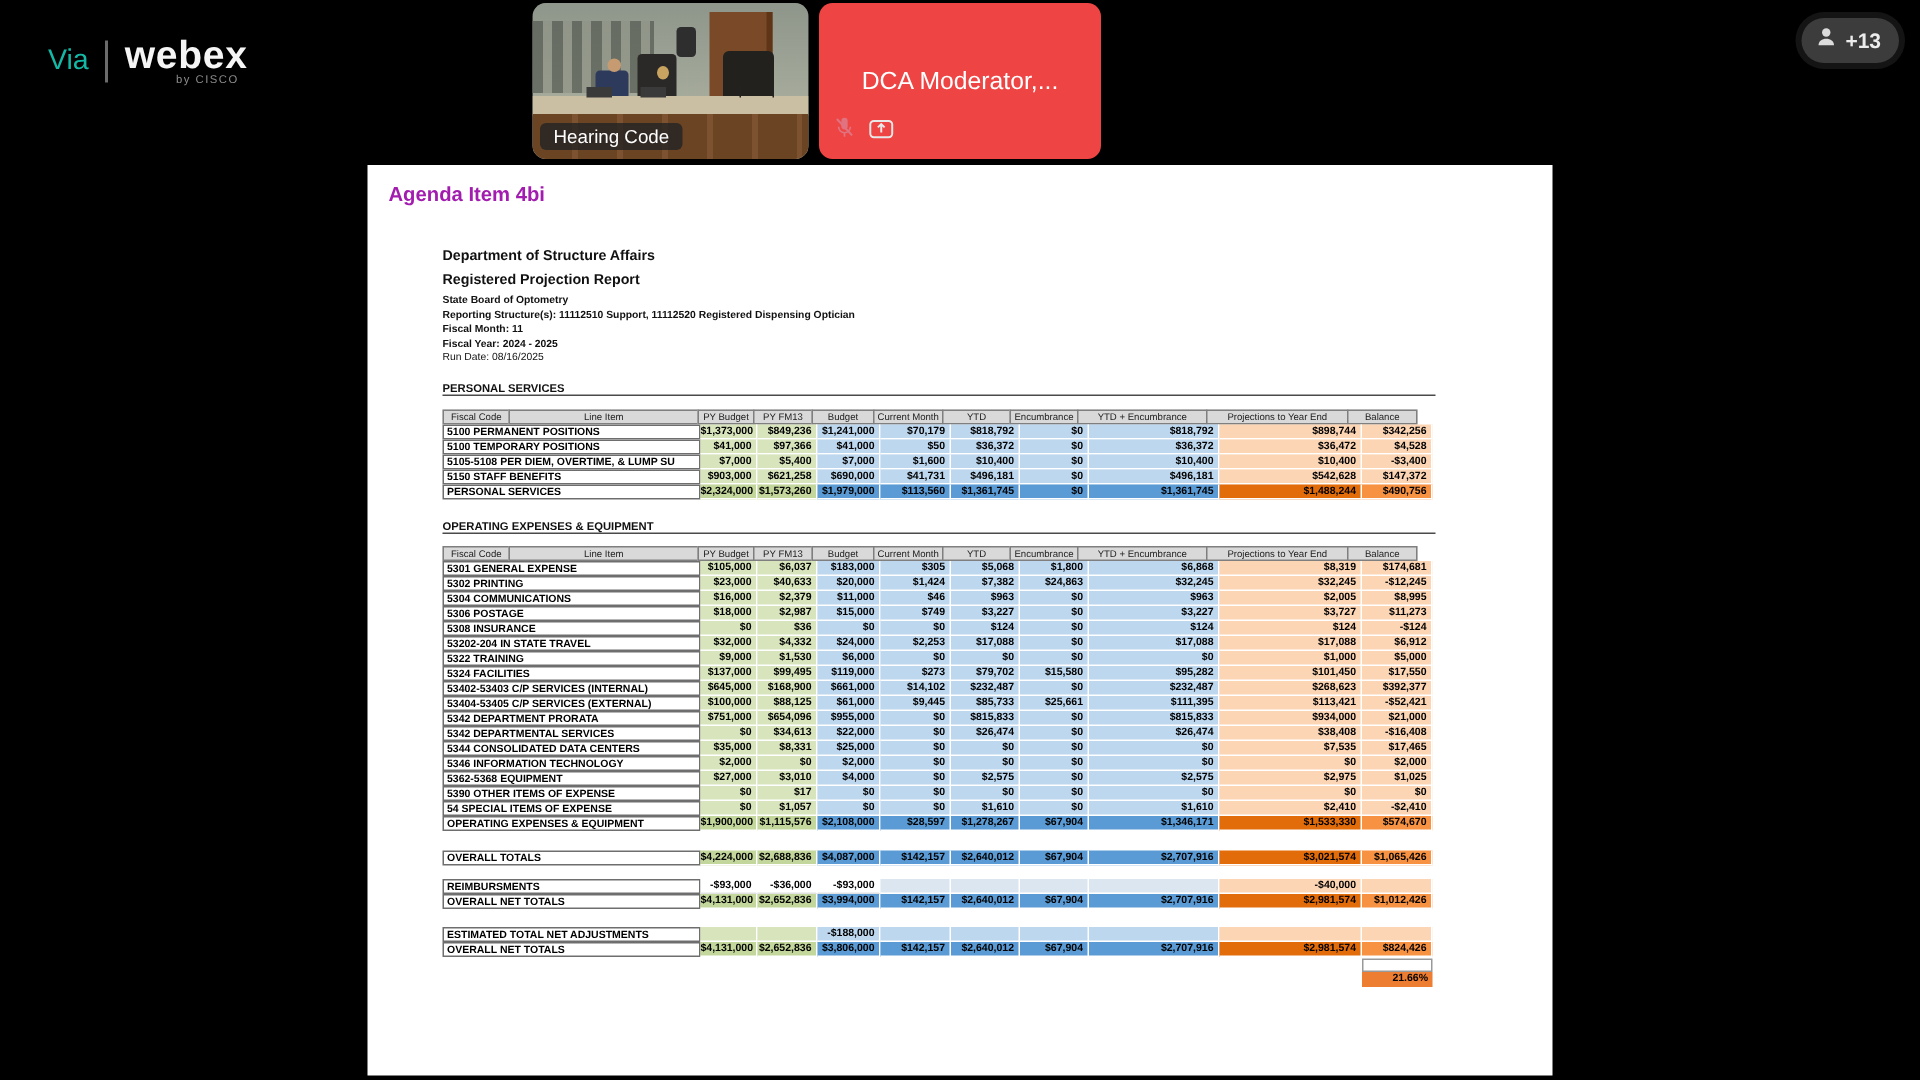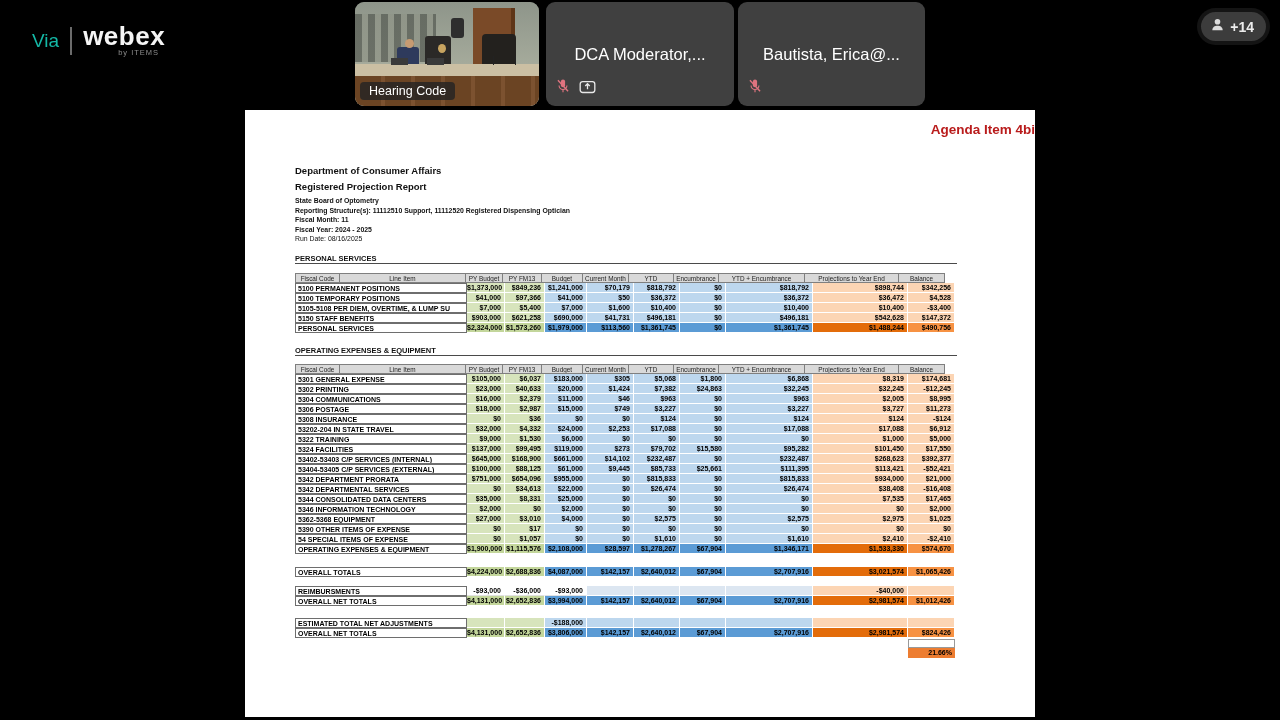--- a/index.html
+++ b/index.html
@@ -9,21 +9,21 @@
 
   
   .logo { position:absolute; left:32px; top:24px; display:flex; align-items:center; gap:11px; }
   .logo .via { color:#14b8a6; font-size:19px; }
   .logo .bar { width:2px; height:28px; background:#8f8f8f; opacity:.75; }
   .logo .brandcol { display:flex; flex-direction:column; align-items:center; }
   .logo .brand { color:#f5f5f5; font-size:26px; font-weight:700; letter-spacing:.5px; line-height:24px; }
   .logo .byline { color:#8d8d8d; font-size:7.5px; letter-spacing:1px; align-self:flex-end; margin-right:6px; }
 
   
-  .tile { position:absolute; top:2px; height:104px; border-radius:9px; overflow:hidden; background:#404040; }
+  .tile { position:absolute; top:2px; height:104px; border-radius:9px; overflow:hidden; background:#ef4444; }
   .tile-video { left:355px; width:184px; background:#50544c; }
   .tile-2 { left:546px; width:188px; }
   .tile-3 { left:738px; width:187px; }
   .tile-name { position:absolute; inset:0; display:flex; align-items:center; justify-content:center;
                color:#fff; font-size:16.5px; }
   .tile-label { position:absolute; left:5px; bottom:6px; background:rgba(35,35,35,.8); color:#fff;
                 font-size:12.5px; padding:2px 9px; border-radius:4px; }
   .tile-icons { position:absolute; left:10px; bottom:8px; display:flex; gap:9px; align-items:center; }
 
   
@@ -43,22 +43,22 @@
   .hr-laptop { position:absolute; width:17px; height:7px; background:#3a3a3a; top:56px; }
   .hr-mic { position:absolute; width:1px; height:9px; background:#222; top:54px; }
 
   
   .badge-wrap { position:absolute; right:10px; top:8px; background:#141414; border-radius:22px; padding:4px; }
   .badge { background:#3c3c3c; border-radius:17px; padding:5px 12px 5px 9px; display:flex; align-items:center; gap:5px; }
   .badge .cnt { color:#ececec; font-size:14px; font-weight:700; }
 
   
   .page { position:absolute; left:245px; top:110px; width:790px; height:607px; background:#fff; }
-  .doc-title { position:absolute; top:12px; left:0; width:100%; text-align:right;
-               color:#b91c1c; font-size:13.5px; font-weight:700; }
+  .doc-title { position:absolute; top:12px; left:0; width:100%; text-align:left;
+               color:#a21caf; font-size:13.5px; font-weight:700;padding-left:14px; }
   .org    { position:absolute; left:50px; top:55px; font-size:9.5px; font-weight:700; color:#111; }
   .report { position:absolute; left:50px; top:71px; font-size:9.5px; font-weight:700; color:#111; }
   .meta   { position:absolute; left:50px; top:86px; font-size:6.9px; line-height:9.6px; color:#111; }
   .meta .b { font-weight:700; }
   .sec-title { position:absolute; left:50px; font-size:7.5px; font-weight:700; color:#111; }
   .sec-rule  { position:absolute; left:50px; width:662px; border-top:1.5px solid #4a4a4a; }
 
   
   .tbl { position:absolute; left:50px; width:664px; }
   .trow { display:flex; height:10px; }
@@ -85,21 +85,21 @@
 </head>
 <body>
 
 <div class="stage">
 
   <div class="logo">
     <span class="via">Via</span>
     <span class="bar"></span>
     <span class="brandcol">
       <span class="brand">webex</span>
-      <span class="byline">by ITEMS</span>
+      <span class="byline">by CISCO</span>
     </span>
   </div>
 
   <div class="tile tile-video">
     <div class="hr-wall"></div>
     <div class="hr-chairs"></div>
     <div class="hr-person-back"></div>
     <div class="hr-bench"></div>
     <div class="hr-chair-big"></div>
     <div class="hr-chair-mid"></div>
@@ -128,49 +128,36 @@
       </span>
       <span>
         <svg width="17" height="15" viewBox="0 0 18 16">
           <rect x="1.2" y="2.8" width="15.6" height="11.6" rx="2.6" fill="none" stroke="#e8e8e8" stroke-width="1.4"></rect>
           <path d="M9 11V5.2 M6.6 7.4 9 5l2.4 2.4" stroke="#e8e8e8" stroke-width="1.4" fill="none"></path>
         </svg>
       </span>
     </div>
   </div>
 
-  <div class="tile tile-3">
-    <div class="tile-name">Bautista, Erica@...</div>
-    <div class="tile-icons">
-      <span>
-        <svg width="14" height="16" viewBox="0 0 16 17">
-          <rect x="5.6" y="1" width="4.8" height="9" rx="2.4" fill="#e0737f"></rect>
-          <path d="M3.5 8a4.5 4.5 0 0 0 9 0" stroke="#e0737f" stroke-width="1.3" fill="none"></path>
-          <line x1="8" y1="12.5" x2="8" y2="15.5" stroke="#e0737f" stroke-width="1.3"></line>
-          <line x1="2.2" y1="2" x2="13.8" y2="14.5" stroke="#e0737f" stroke-width="1.6"></line>
-        </svg>
-      </span>
-    </div>
-  </div>
 
   <div class="badge-wrap">
     <div class="badge">
       <span>
         <svg width="15" height="15" viewBox="0 0 16 16">
           <circle cx="8" cy="5" r="3" fill="#dcdcdc"></circle>
           <path d="M2.5 14c0-3 2.5-4.6 5.5-4.6S13.5 11 13.5 14z" fill="#dcdcdc"></path>
         </svg>
       </span>
-      <span class="cnt">+14</span>
+      <span class="cnt">+13</span>
     </div>
   </div>
 
   <div class="page">
     <div class="doc-title">Agenda Item 4bi</div>
-    <div class="org">Department of Consumer Affairs</div>
+    <div class="org">Department of Structure Affairs</div>
     <div class="report">Registered Projection Report</div>
     <div class="meta">
       <div class="b">State Board of Optometry</div>
       <div class="b">Reporting Structure(s): 11112510 Support, 11112520 Registered Dispensing Optician</div>
       <div class="b">Fiscal Month: 11</div>
       <div class="b">Fiscal Year: 2024 - 2025</div>
       <div>Run Date: 08/16/2025</div>
     </div>
 
     <div class="sec-title" style="top:144px">PERSONAL SERVICES</div>

